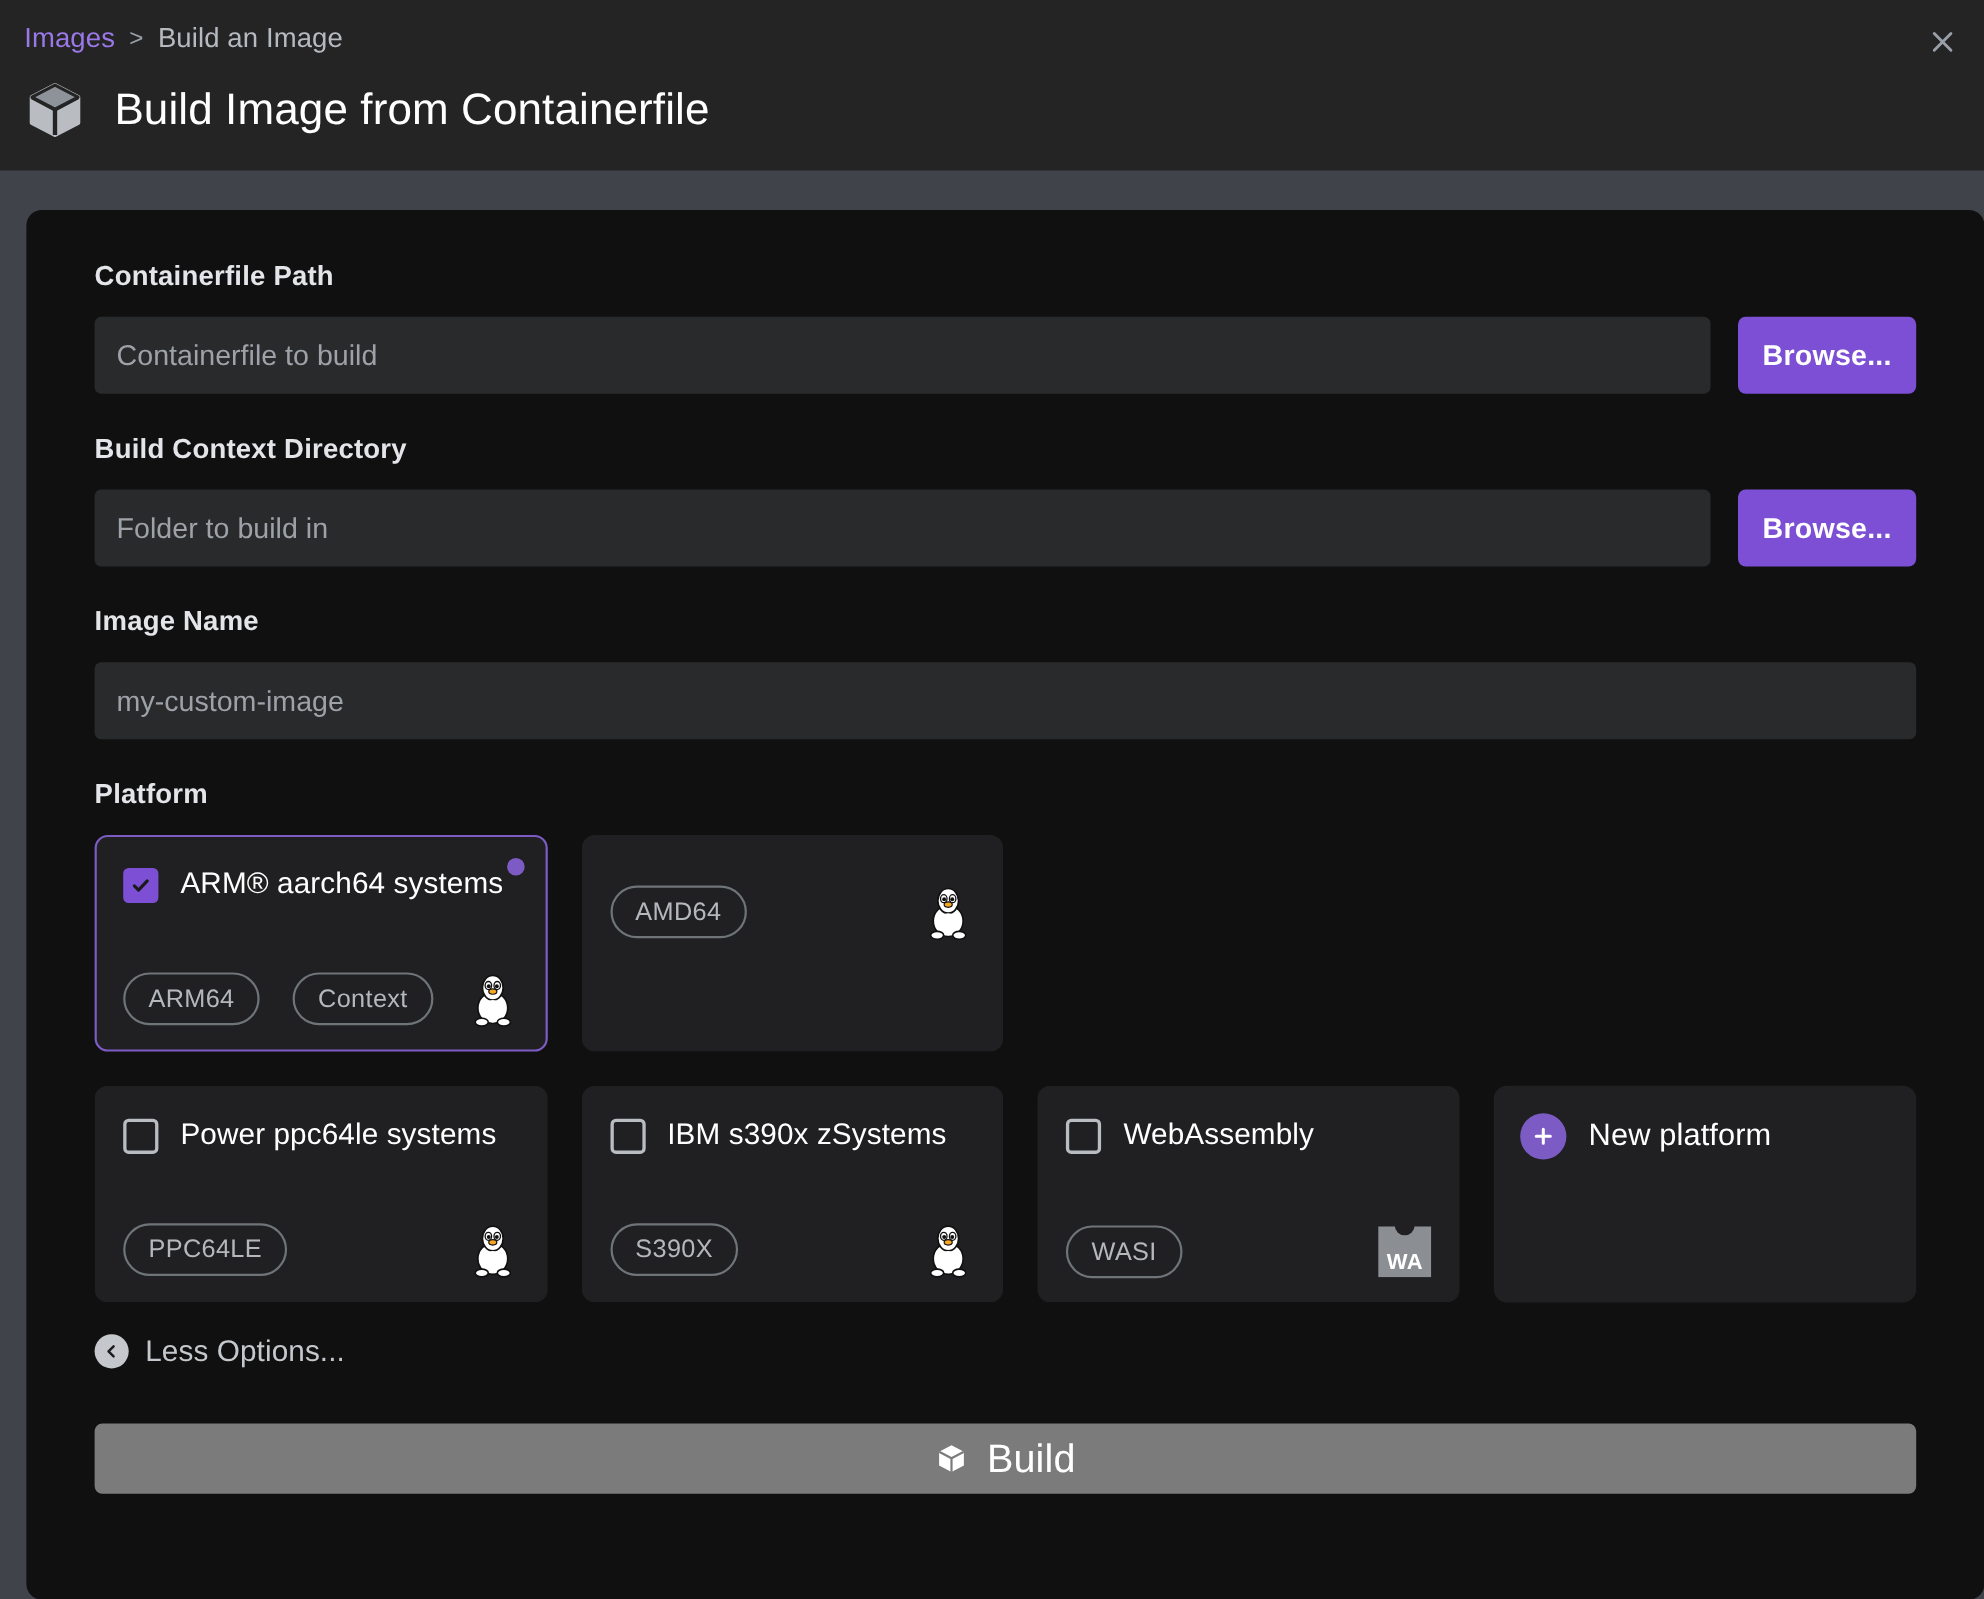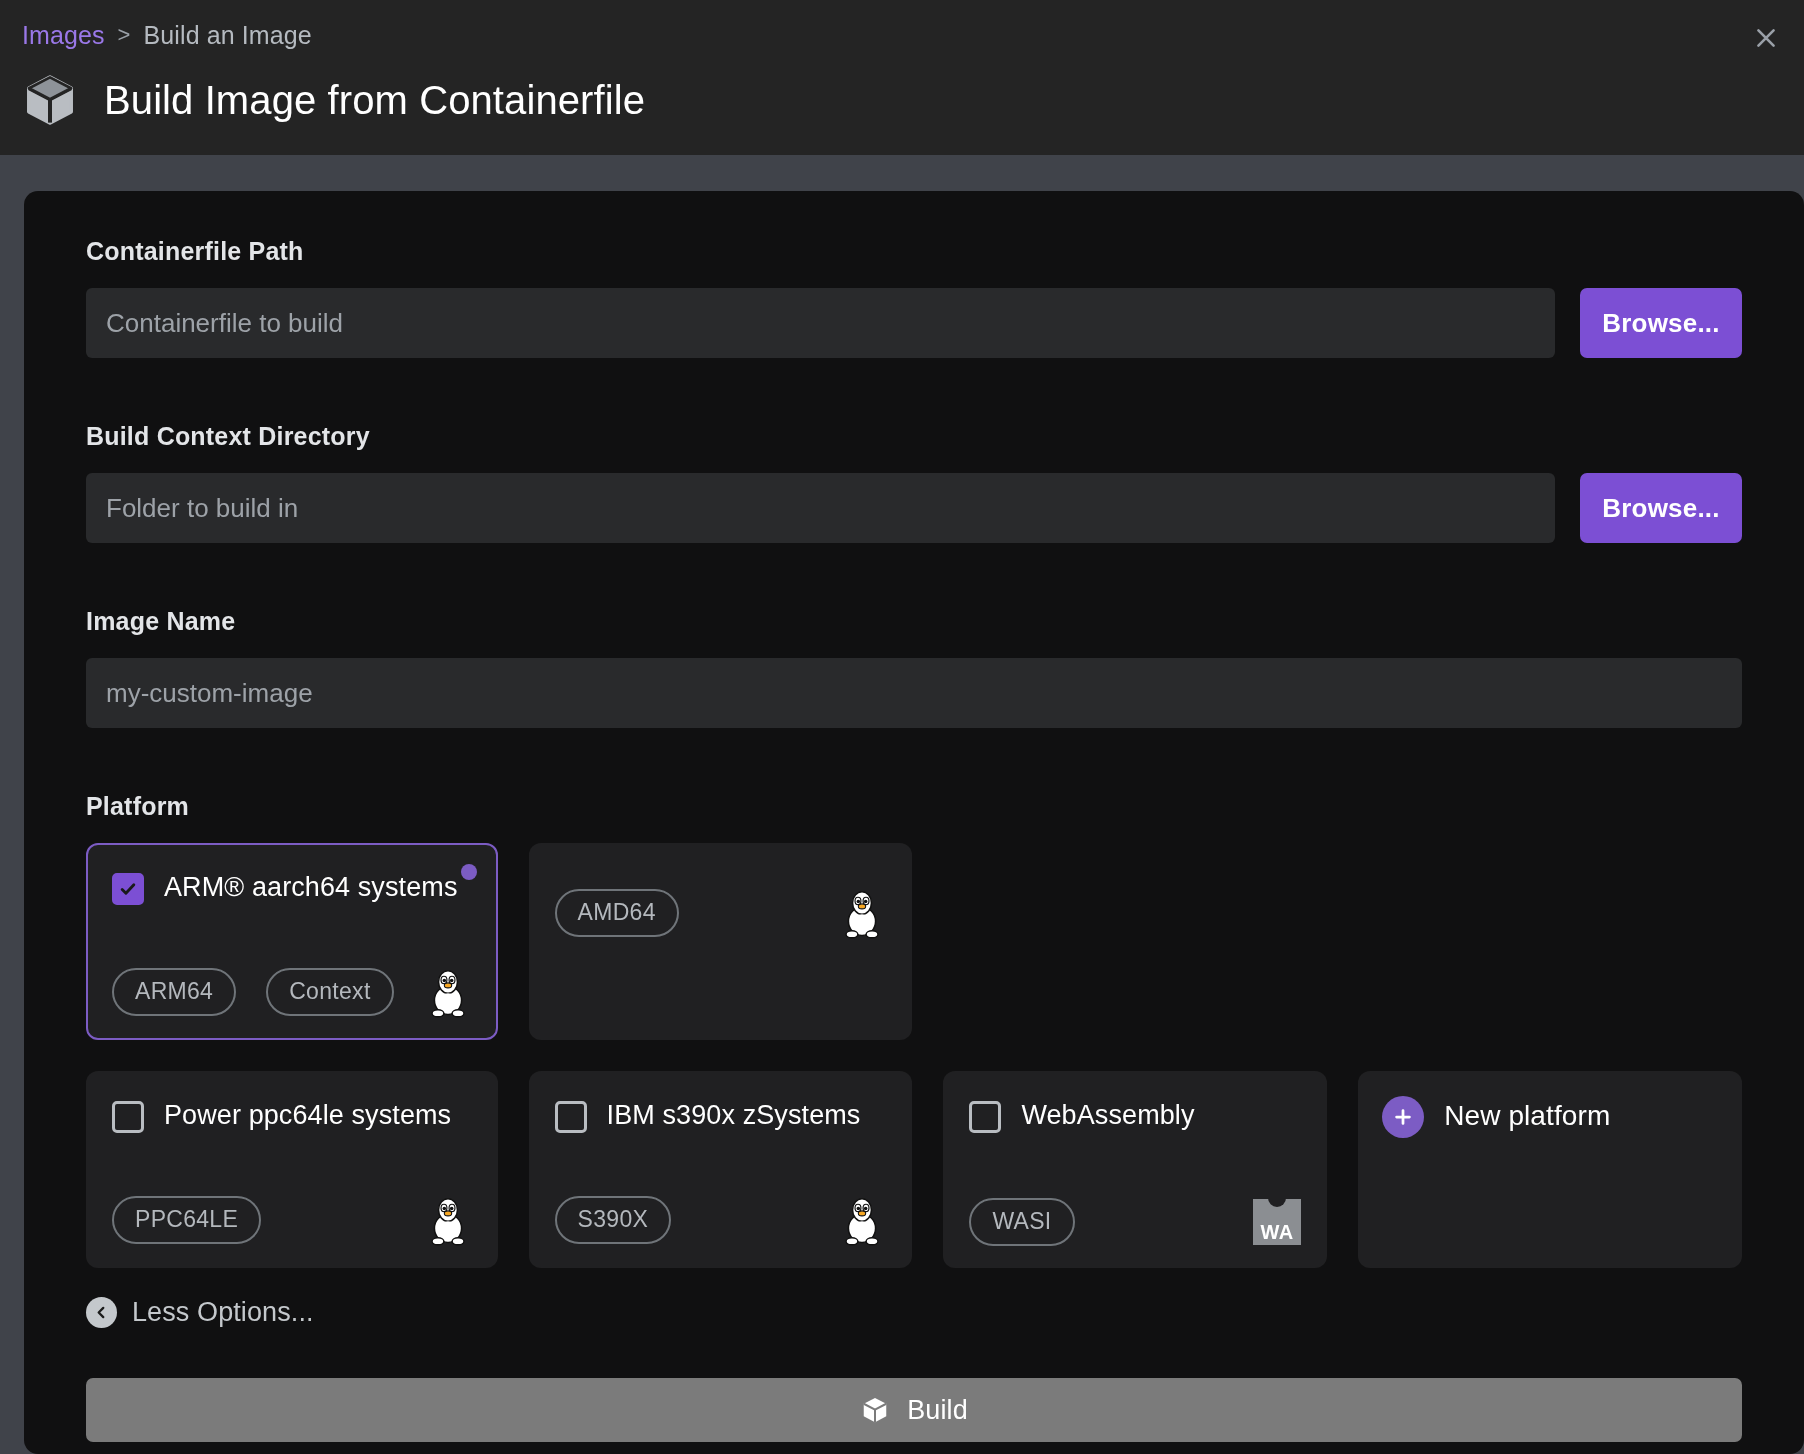--- a/index.html
+++ b/index.html
@@ -123,21 +123,21 @@
     border: none;
     border-radius: 7px;
     font-family: "Liberation Sans", sans-serif;
     font-size: 26px;
     font-weight: 700;
     color: #ffffff;
     cursor: pointer;
     letter-spacing: 0.2px;
   }
 
-  .field-block { margin-bottom: 64px; }
+  .field-block { margin-bottom: 36px; }
 
   
   .platform-grid {
     display: grid;
     grid-template-columns: repeat(4, 1fr);
     gap: 31px 31px;
     margin-top: 6px;
   }
 
   .platform-card {
@@ -307,21 +307,21 @@
     align-items: center;
     justify-content: center;
     gap: 17px;
     width: 100%;
     height: 64px;
     margin-top: 50px;
     background: #7b7b7b;
     border: none;
     border-radius: 7px;
     font-family: "Liberation Sans", sans-serif;
-    font-size: 27px;
+    font-size: 36px;
     color: #ffffff;
     cursor: default;
     letter-spacing: 0.1px;
   }
   .cube-icon-sm { width: 30px; height: 30px; display: block; }
 </style>
 </head>
 <body>
 
 <div class="titlebar">

